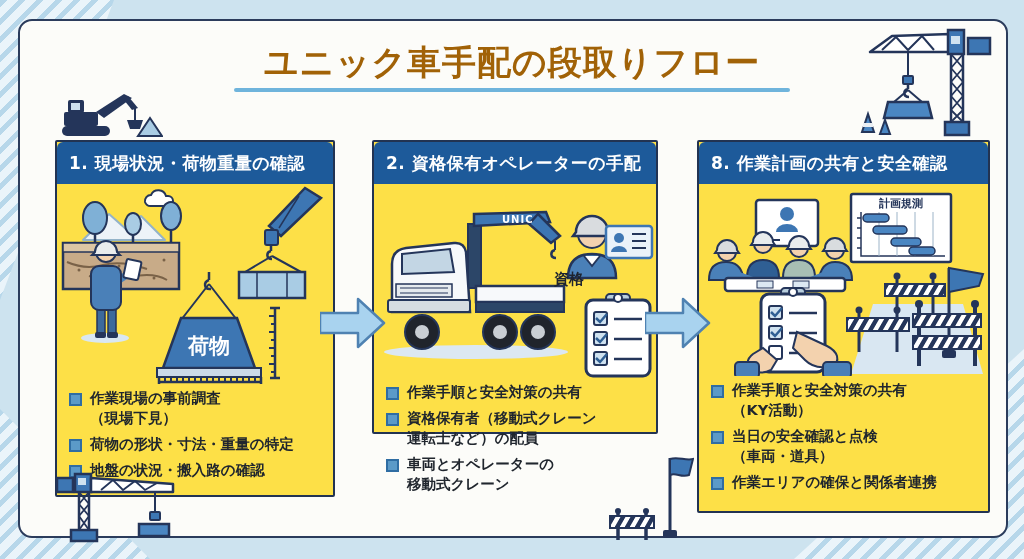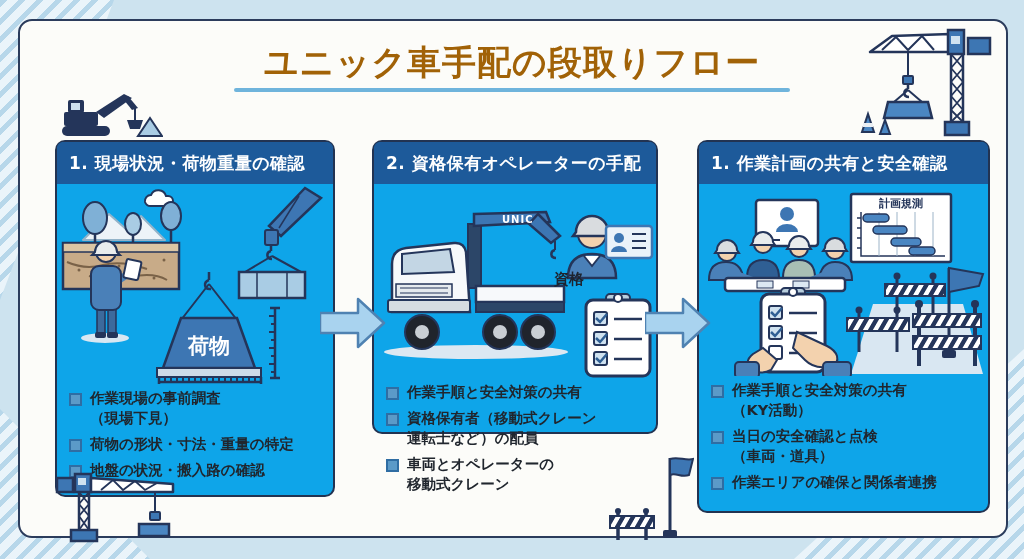--- a/index.html
+++ b/index.html
@@ -9,22 +9,22 @@
          background:repeating-linear-gradient(135deg,#b7d7ea 0 5px,#eaf4fa 5px 13px);}
   #hatch-tl{left:0;top:0;width:190px;height:300px;clip-path:polygon(0 0,60% 0,0 100%);}
   #hatch-bl{left:0;bottom:0;width:150px;height:150px;clip-path:polygon(0 0,0 100%,100% 100%);}
   #hatch-br{right:0;bottom:0;width:230px;height:210px;clip-path:polygon(100% 0,100% 100%,0 100%);}
   #card{position:absolute;z-index:1;left:18px;top:19px;width:990px;height:519px;
         background:#fcfcf9;border:2.5px solid #2b3c5c;border-radius:14px;box-sizing:border-box;}
   #title{position:absolute;z-index:2;left:0;top:40px;width:1024px;text-align:center;
          font-size:34px;font-weight:800;color:#a16207;letter-spacing:1px;}
   #title-underline{position:absolute;z-index:2;left:234px;top:88px;width:556px;height:4px;
          background:#6fb4dc;border-radius:2px;}
-  .panel{position:absolute;z-index:2;background:#0ea5e9;border:2.5px solid #223352;
-         border-radius:10px;box-sizing:border-box;}
+  .panel{position:absolute;z-index:2;background:#fde047;border:2.5px solid #223352;
+         border-radius:2px;box-sizing:border-box;}
   #panel-1{left:55px;top:140px;width:280px;height:357px;}
   #panel-2{left:372px;top:140px;width:286px;height:294px;}
   #panel-3{left:697px;top:140px;width:293px;height:373px;}
   .panel-header{height:42px;background:#1d5a9a;border-radius:6px 6px 0 0;color:#fff;
          font-weight:700;font-size:17px;line-height:42px;padding-left:12px;
          letter-spacing:.5px;white-space:nowrap;overflow:hidden;}
   .illus{display:block;margin:2px auto 0 auto;}
   ul.bullets{list-style:none;margin:4px 0 0 0;padding:0 3px 0 12px;}
   ul.bullets li{display:flex;align-items:flex-start;margin-bottom:6px;}
   .sq{flex:none;width:9px;height:9px;background:#5b9ac8;border:2px solid #2f6da3;
@@ -260,21 +260,21 @@
         <div class="txt"><span class="l1">資格保有者（移動式クレーン</span><span class="l2">運転士など）の配員</span></div>
       </li>
       <li>
         <span class="sq"></span>
         <div class="txt"><span class="l1">車両とオペレーターの</span><span class="l2">移動式クレーン</span></div>
       </li>
     </ul>
   </div>
 
   <div id="panel-3" class="panel">
-    <div class="panel-header">1. 作業計画の共有と安全確認</div>
+    <div class="panel-header">8. 作業計画の共有と安全確認</div>
     <svg class="illus" width="285" height="190" viewBox="0 0 285 190">
       <defs>
         <pattern id="hz3" width="10" height="16" patternUnits="userSpaceOnUse" patternTransform="skewX(-30)">
           <rect width="10" height="16" fill="#fff"></rect>
             <rect width="5" height="16" fill="#24355a"></rect>
         </pattern>
       </defs>
       <g>
         <rect x="55" y="14" width="62" height="46" rx="3" fill="#fff" stroke="#24355a" stroke-width="2.5"></rect>
         <circle cx="86" cy="28" r="7" fill="#3d76b3"></circle>

